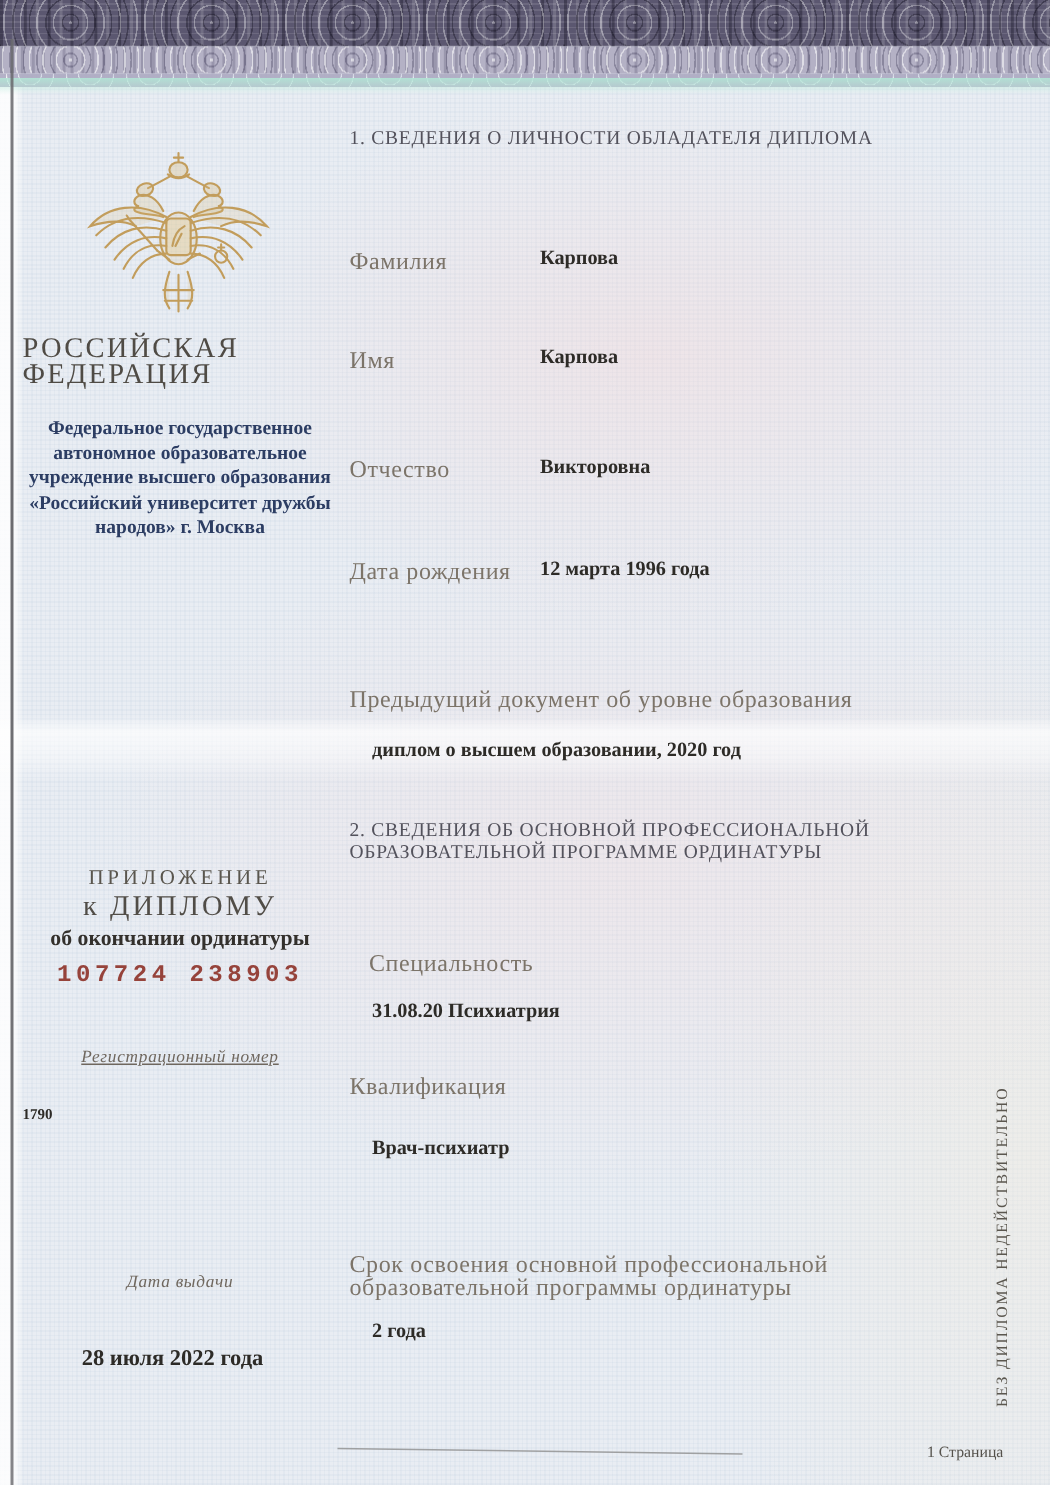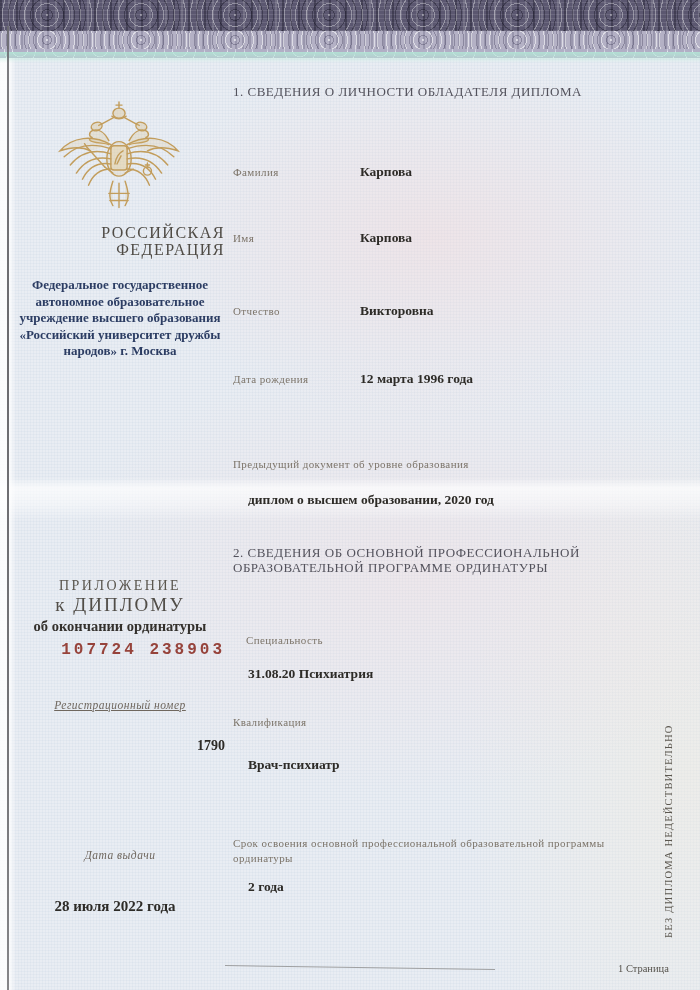--- a/index.html
+++ b/index.html
@@ -44,34 +44,34 @@
     background:linear-gradient(180deg, rgba(178,232,214,0.85), rgba(205,240,228,0.25) 80%, transparent);
   }
   .edge-line{
     position:absolute;left:7px;top:26px;width:2px;height:964px;
     background:linear-gradient(180deg,#6a6a6e,#515156 30%,#5a5a5e 70%,#707074);opacity:.85;
   }
   
   .emblem{position:absolute;left:52px;top:100px;width:134px;height:132px;}
   
   .t{position:absolute;white-space:nowrap;}
-  .label{font-size:11px;color:#7c7469;letter-spacing:0.4px;}
+  .label{font-size:16px;color:#7c7469;letter-spacing:0.4px;}
   .value{font-size:13.5px;font-weight:bold;color:#2d2b27;}
   .sec-title{font-size:13px;color:#53525c;letter-spacing:0.5px;}
   .italic-label{font-style:italic;font-size:11.5px;color:#6f675e;letter-spacing:0.5px;}
   
-  .country{left:15px;top:224px;width:210px;text-align:right;font-size:16px;color:#4f4b45;letter-spacing:1.5px;line-height:17px;}
+  .country{left:15px;top:224px;width:210px;text-align:left;font-size:19px;color:#4f4b45;letter-spacing:1.5px;line-height:17px;}
   .institution{left:10px;top:277px;width:220px;text-align:center;font-size:13px;font-weight:bold;color:#2c3d63;line-height:16.5px;white-space:normal;}
   .supp-line1{left:15px;top:578px;width:210px;text-align:center;font-size:14px;color:#5a564e;letter-spacing:2.5px;}
   .supp-line2{left:15px;top:594px;width:210px;text-align:center;font-size:19px;color:#514d47;letter-spacing:2px;}
   .supp-sub{left:15px;top:618px;width:210px;text-align:center;font-size:14.5px;font-weight:bold;color:#33302c;}
-  .serial{left:15px;top:641px;width:210px;text-align:right;
+  .serial{left:15px;top:641px;width:210px;text-align:center;
     font-family:"Liberation Mono",monospace;font-size:16px;font-weight:bold;color:#96433b;letter-spacing:3px;}
   .reg-label{left:15px;top:699px;width:210px;text-align:center;text-decoration:underline;}
-  .reg-value{left:15px;top:738px;width:210px;text-align:right;font-size:14px;}
+  .reg-value{left:15px;top:738px;width:210px;text-align:left;font-size:10px;}
   .issue-label{left:15px;top:849px;width:210px;text-align:center;}
   .issue-value{left:10px;top:898px;width:210px;text-align:center;font-size:15px;}
   
   .s1-title{left:233px;top:84px;}
   .f-label{left:233px;}
   .f-value{left:360px;}
   .prev-label{left:233px;top:458px;}
   .prev-value{left:248px;top:492px;}
   .s2-title{left:233px;top:546px;width:380px;line-height:14.5px;white-space:normal;}
   .spec-label{left:246px;top:634px;}

